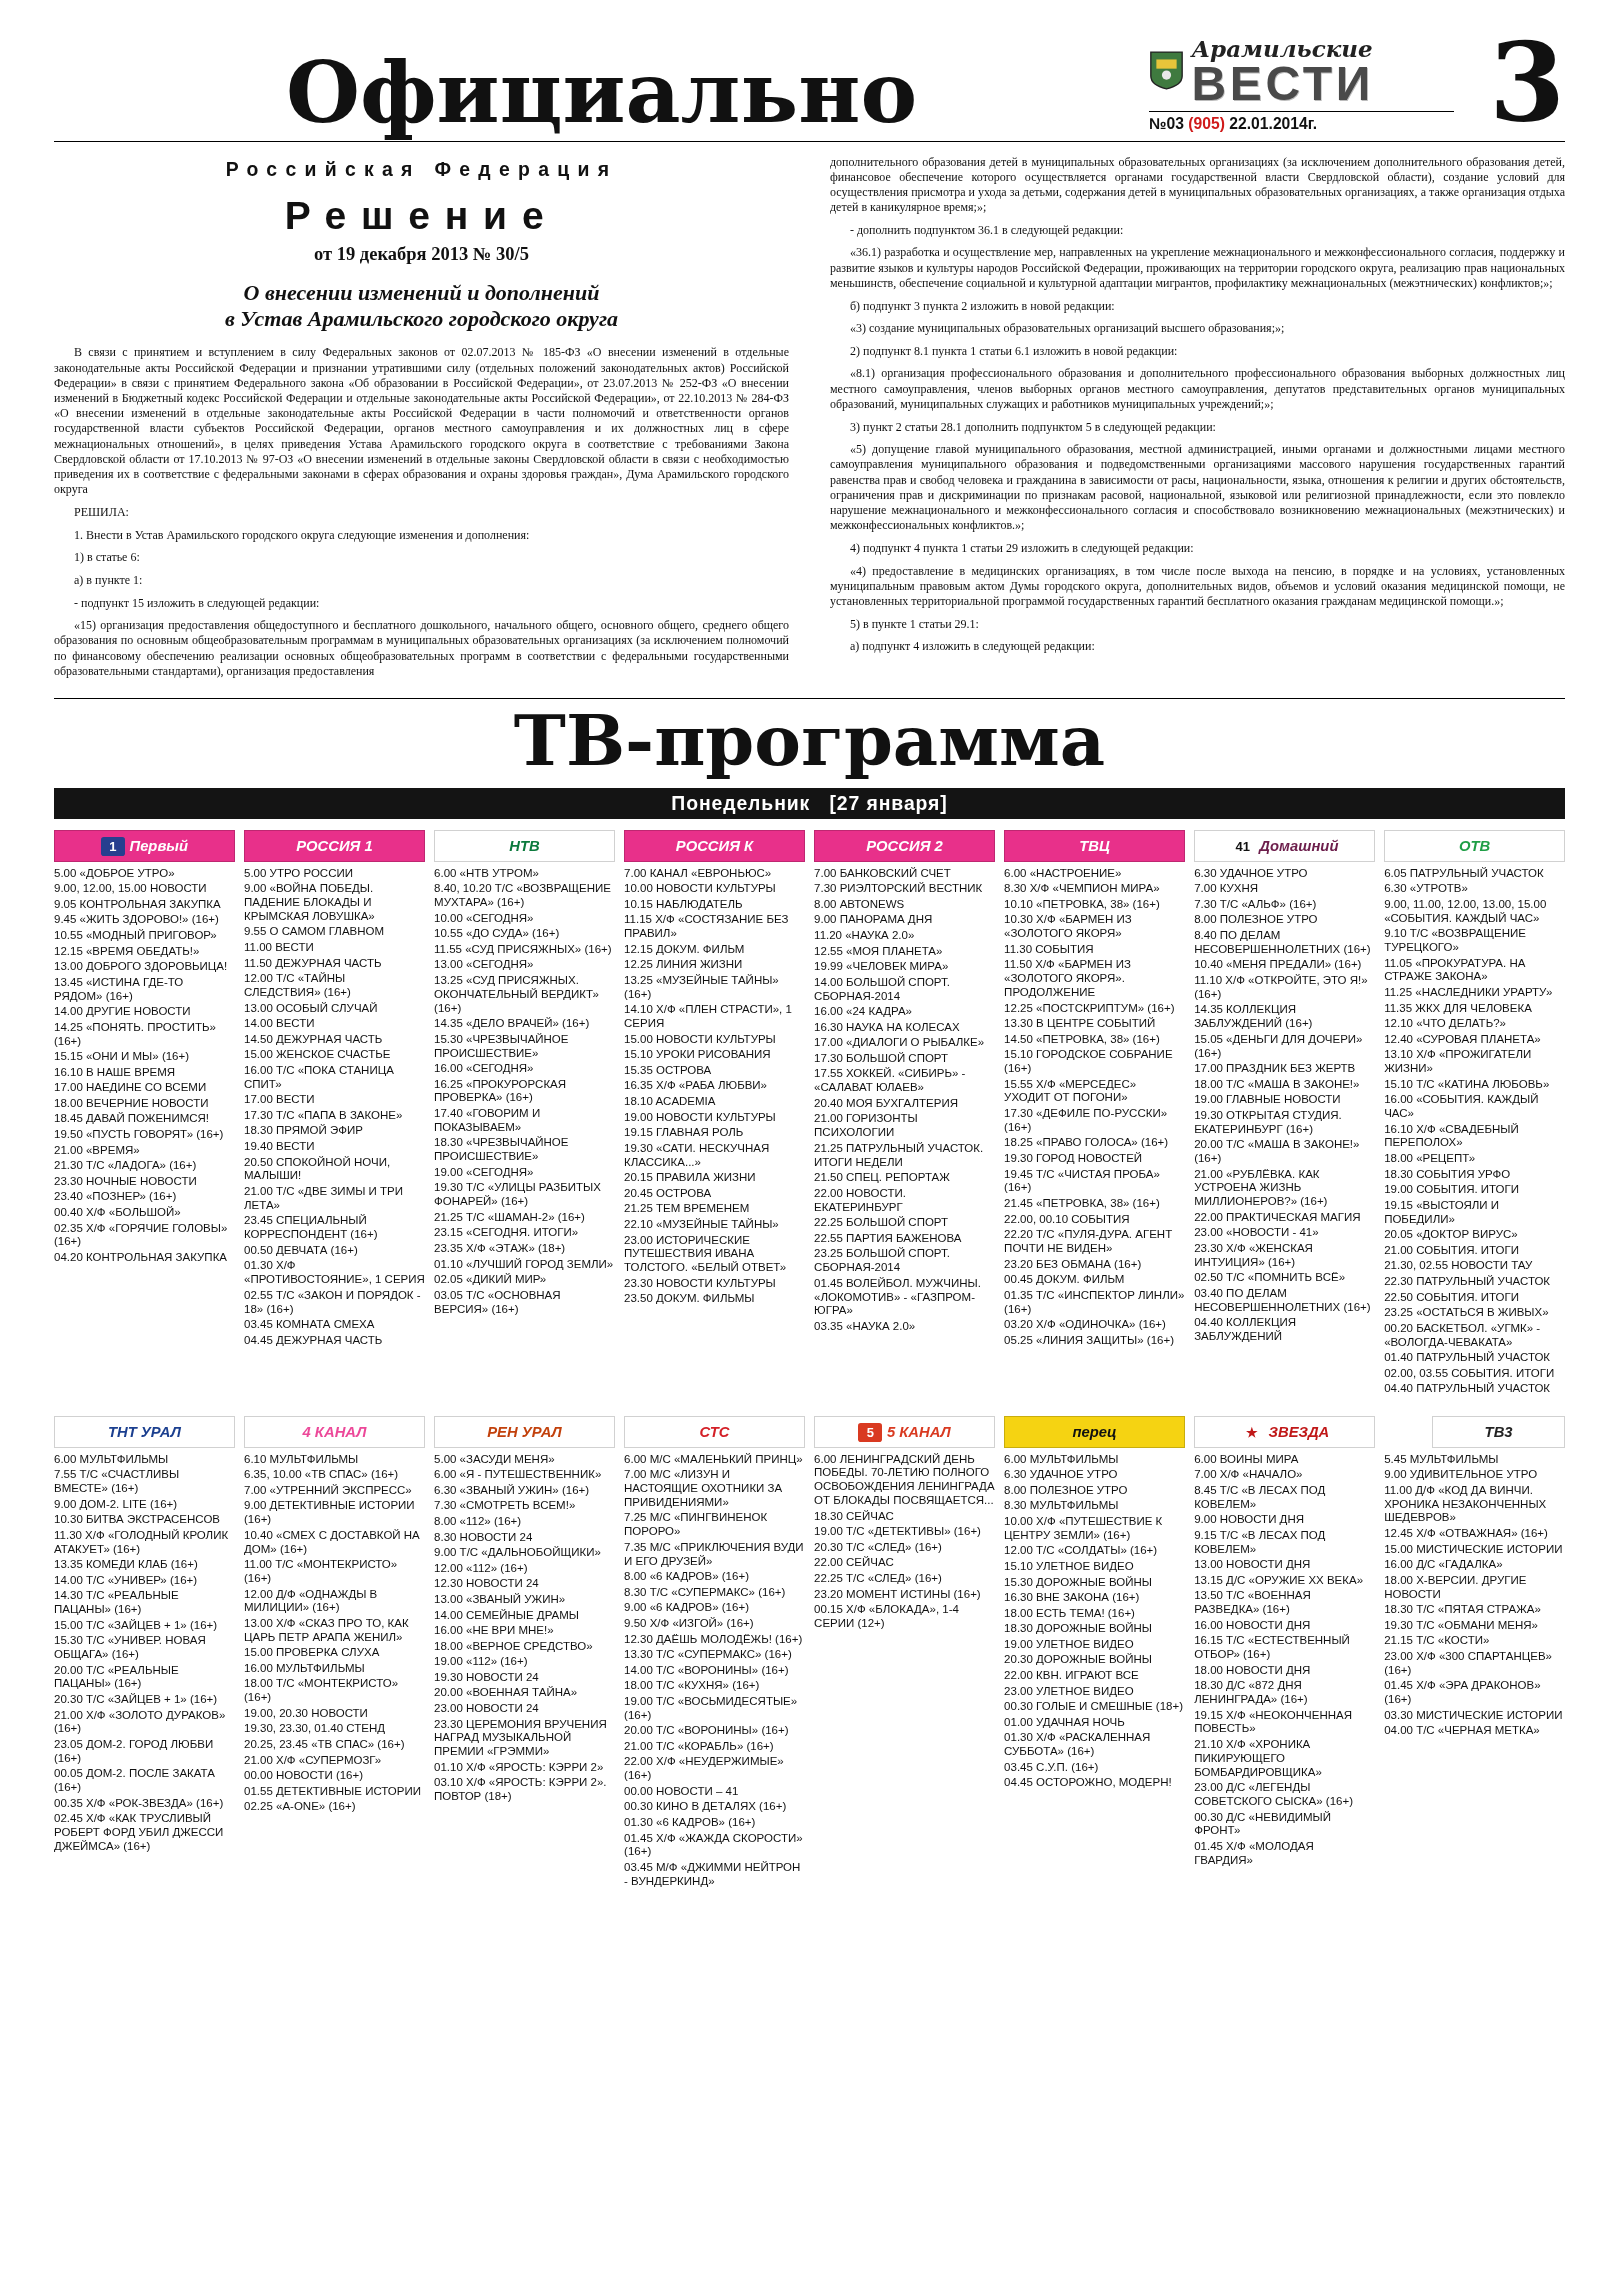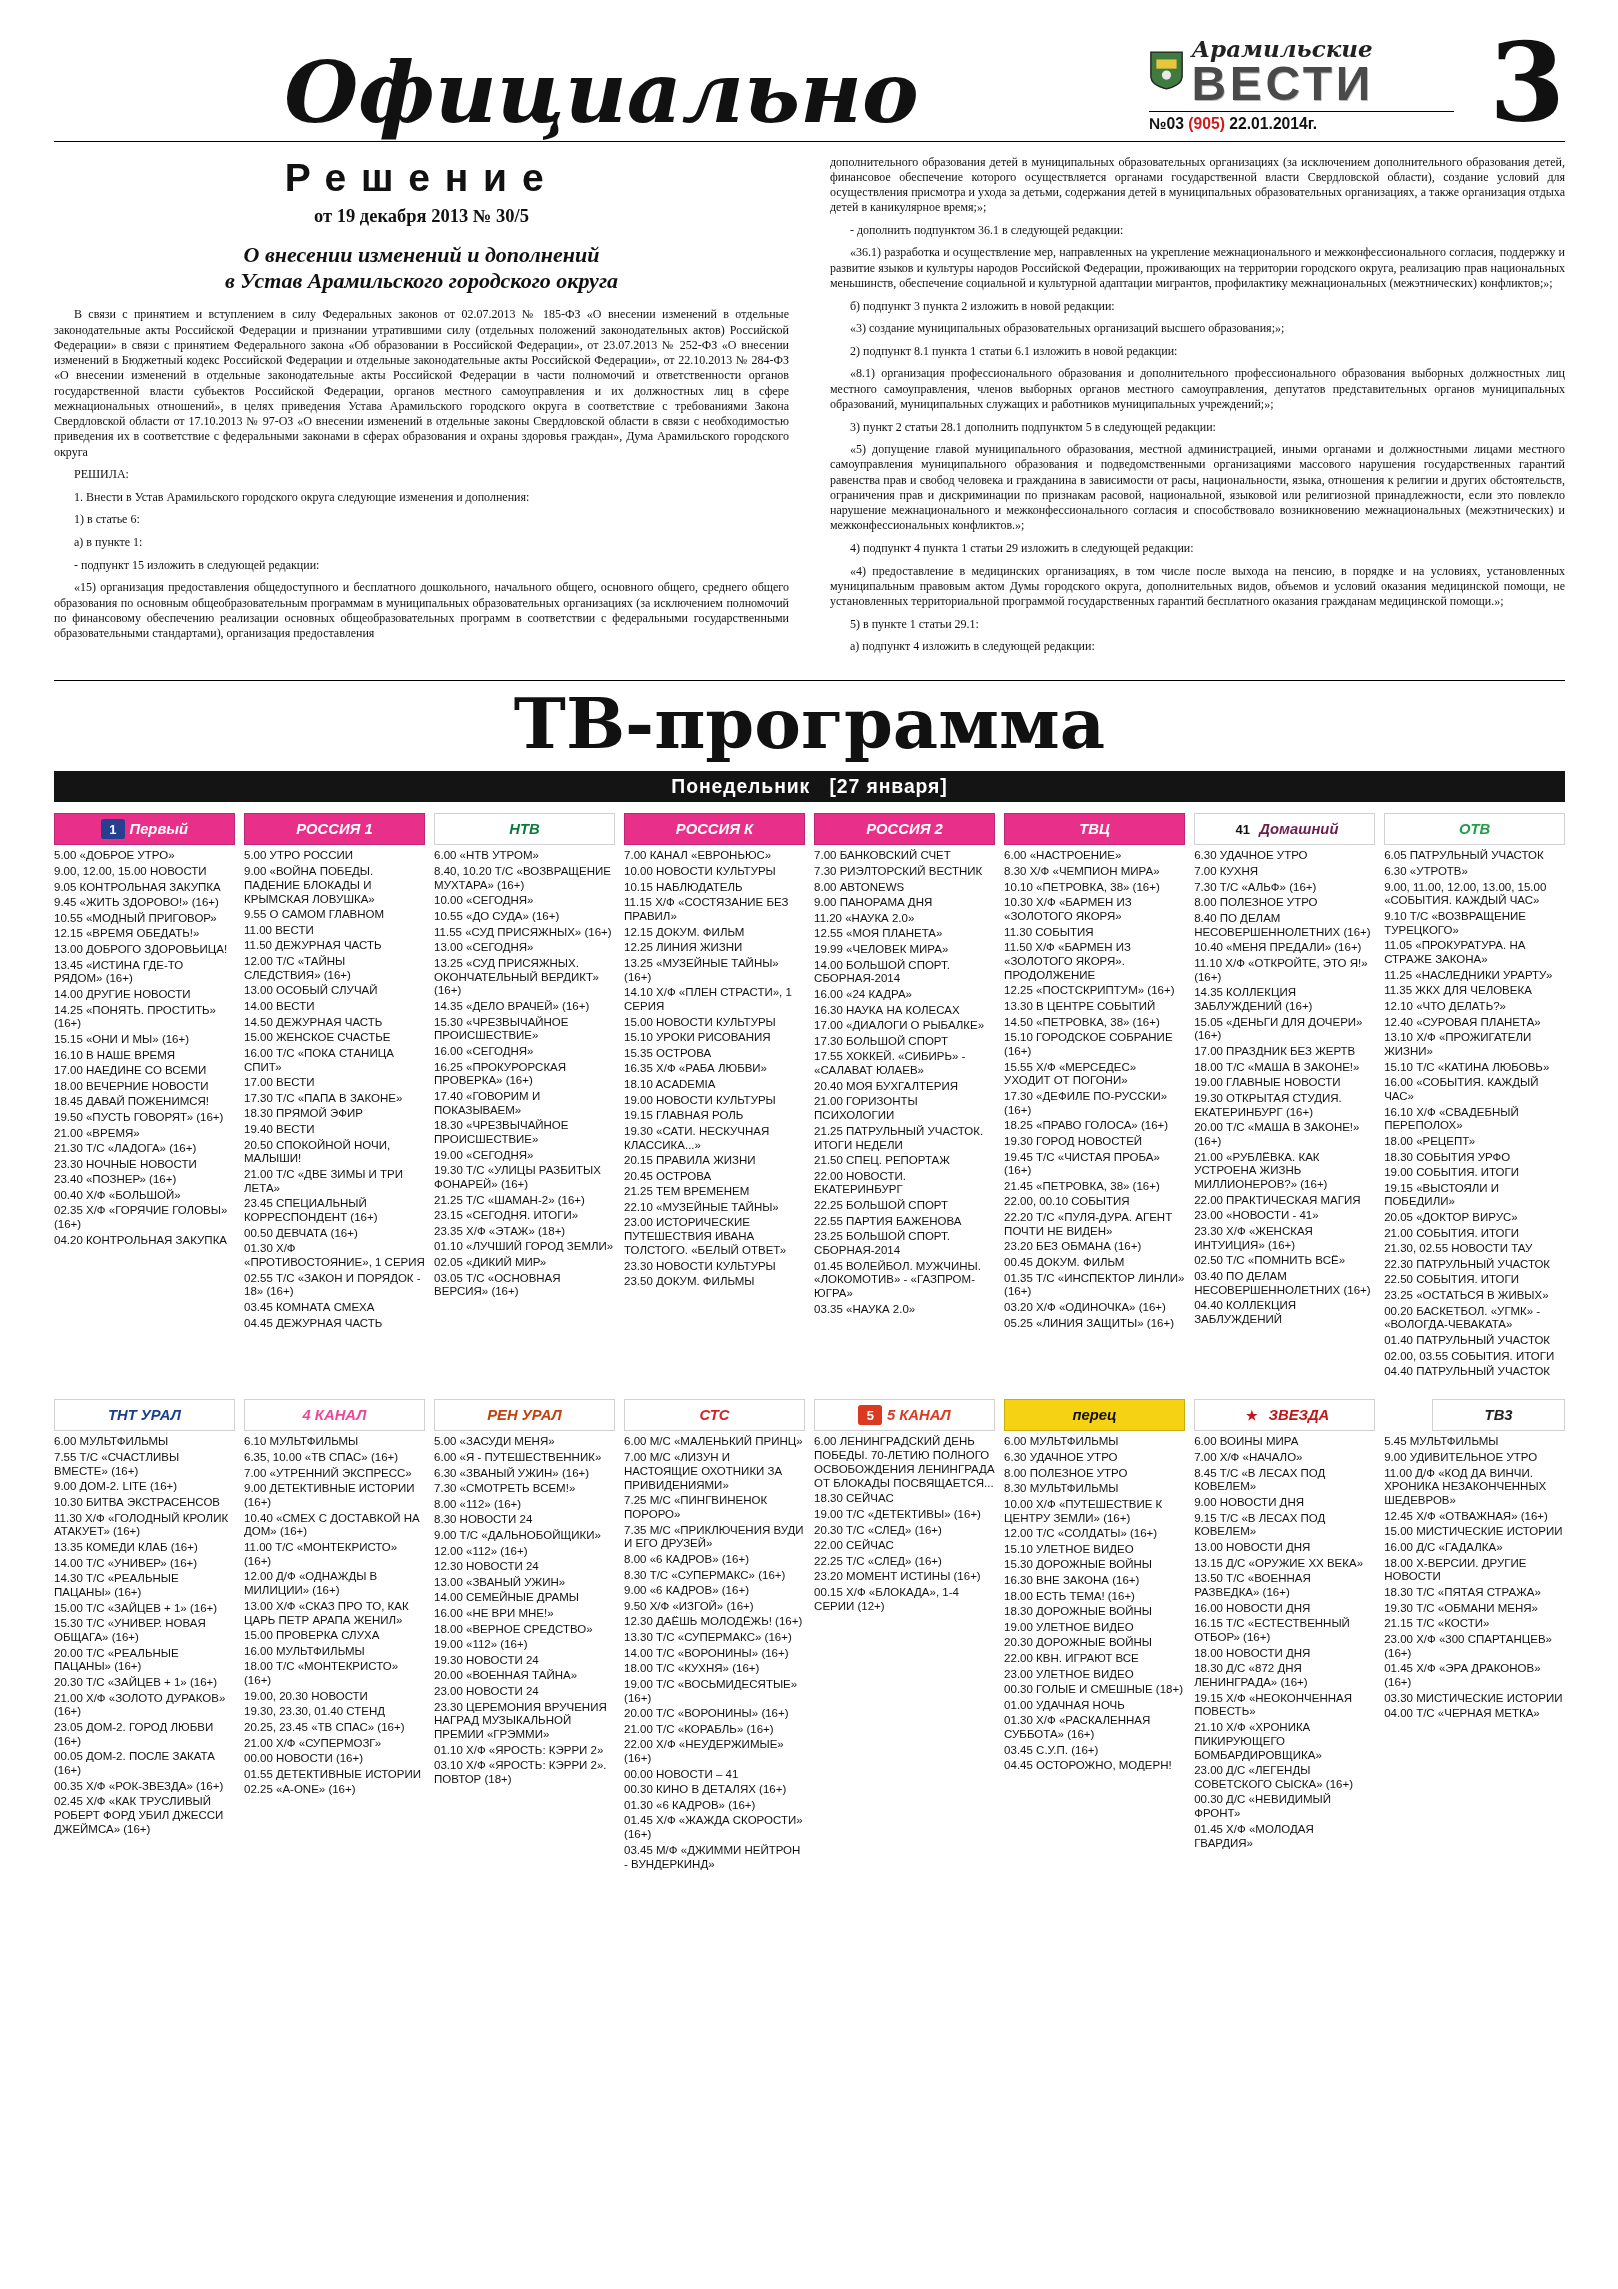--- a/index.html
+++ b/index.html
@@ -1,21 +1,21 @@
 <!DOCTYPE html>
 <html lang="ru" style="font-size:14.8px"><head>
 <meta charset="utf-8">
 <style>
   html,body{margin:0;padding:0;background:#f2f2f2;}
   .page{width:1619px;height:2290px;margin:0 auto;background:#ffffff;box-sizing:border-box;
         padding:31px 54px 22px 54px;overflow:hidden;color:#111;
         font-family:"Liberation Sans",sans-serif;}
   
   .header{display:flex;align-items:flex-start;}
-  .script-title{flex:1;text-align:center;font-family:"DejaVu Serif",serif;font-style:italic;
+  .script-title{flex:1;text-align:center;font-family:"DejaVu Serif",serif;
         font-weight:bold;font-size:85px;line-height:1.05;padding-top:16.6px;}
   .masthead{width:305px;flex:0 0 305px;padding-top:5.5px;}
   .mast-top{display:flex;align-items:center;gap:7.4px;justify-content:flex-start;}
   .mast-name{display:flex;flex-direction:column;line-height:1;}
   .mast-small{font-family:"DejaVu Serif",serif;font-style:italic;font-weight:bold;font-size:23px;color:#222;}
   .mast-big{font-family:"Liberation Sans",sans-serif;font-weight:bold;font-size:48px;letter-spacing:3.7px;
         color:#4a4a4a;text-shadow:0.9px 0.9px 0 #bbb;}
   .mast-issue{border-top:1.4px solid #000;margin-top:3.7px;padding-top:2.8px;font-size:15.7px;font-weight:bold;}
   .issue-num-red{color:#d01b1b;}
   .page-num{width:111px;flex:0 0 111px;text-align:right;font-family:"DejaVu Serif",serif;
@@ -82,20 +82,21 @@
         <span class="issue-num-red" data-name="issue-number">(905)</span>
         <span data-name="issue-date">22.01.2014г.</span>
       </div>
     </div>
     <div class="page-num" data-name="page-number">3</div>
   </div>
   <div class="header-rule" data-name="header-rule"></div>
 
   <div class="doc" data-name="official-document">
     <div class="doc-col" data-name="doc-column-left">
+      <div class="h-country" data-name="doc-country-heading">Российская Федерация</div>
       <div class="h-decision" data-name="doc-type-heading">Решение</div>
       <div class="h-date" data-name="doc-date-heading">от 19 декабря 2013 № 30/5</div>
       <div class="h-doc-title" data-name="doc-title">
         <div data-name="doc-title-line1">О внесении изменений и дополнений</div>
         <div data-name="doc-title-line2">в Устав Арамильского городского округа</div>
       </div>
       <div class="doc-body" data-name="doc-col-left-body">
           <p class="doc-p" data-name="document-paragraph">В связи с принятием и вступлением в силу Федеральных законов от 02.07.2013 № 185-ФЗ «О внесении изменений в отдельные законодательные акты Российской Федерации и признании утратившими силу (отдельных положений законодательных актов) Российской Федерации» в связи с принятием Федерального закона «Об образовании в Российской Федерации», от 23.07.2013 № 252-ФЗ «О внесении изменений в Бюджетный кодекс Российской Федерации и отдельные законодательные акты Российской Федерации», от 22.10.2013 № 284-ФЗ «О внесении изменений в отдельные законодательные акты Российской Федерации в части полномочий и ответственности органов государственной власти субъектов Российской Федерации, органов местного самоуправления и их должностных лиц в сфере межнациональных отношений»,  в целях приведения Устава Арамильского городского округа в соответствие с требованиями Закона Свердловской области от 17.10.2013 № 97-ОЗ «О внесении изменений в отдельные законы Свердловской области в связи с необходимостью приведения их в соответствие с федеральными законами в сферах образования и охраны здоровья граждан», Дума Арамильского городского округа</p>
           <p class="doc-p standalone" data-name="document-paragraph">РЕШИЛА:</p>
           <p class="doc-p standalone" data-name="document-paragraph">1. Внести в Устав Арамильского городского округа следующие изменения и дополнения:</p>

